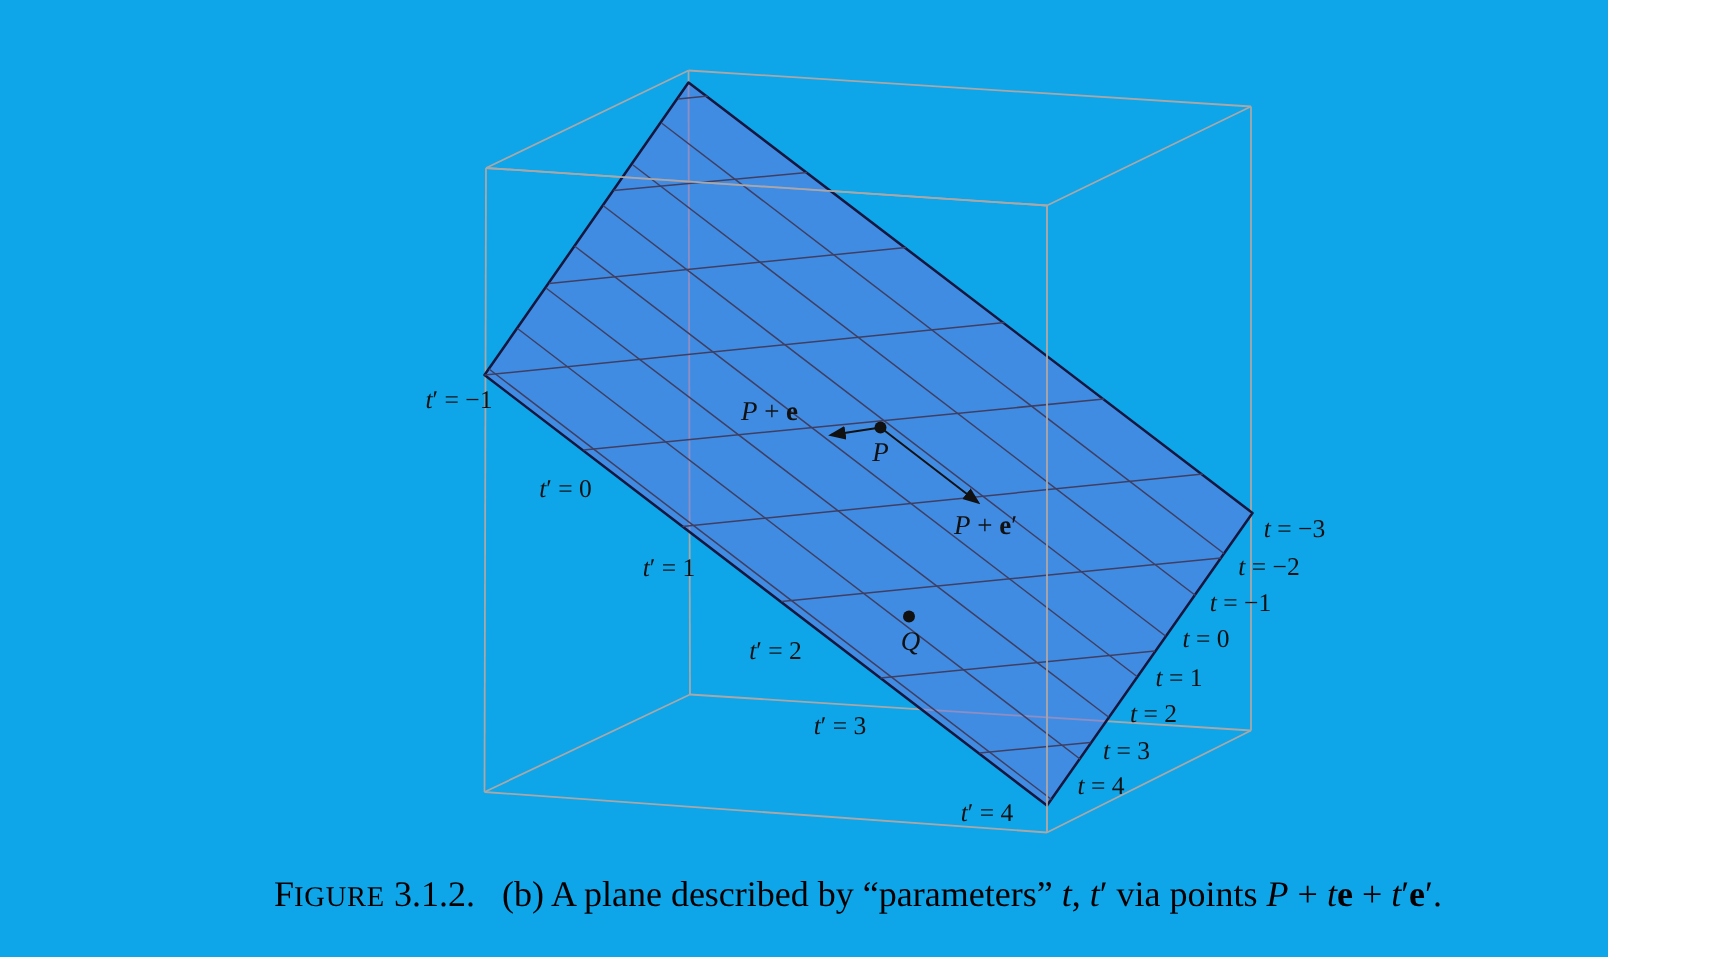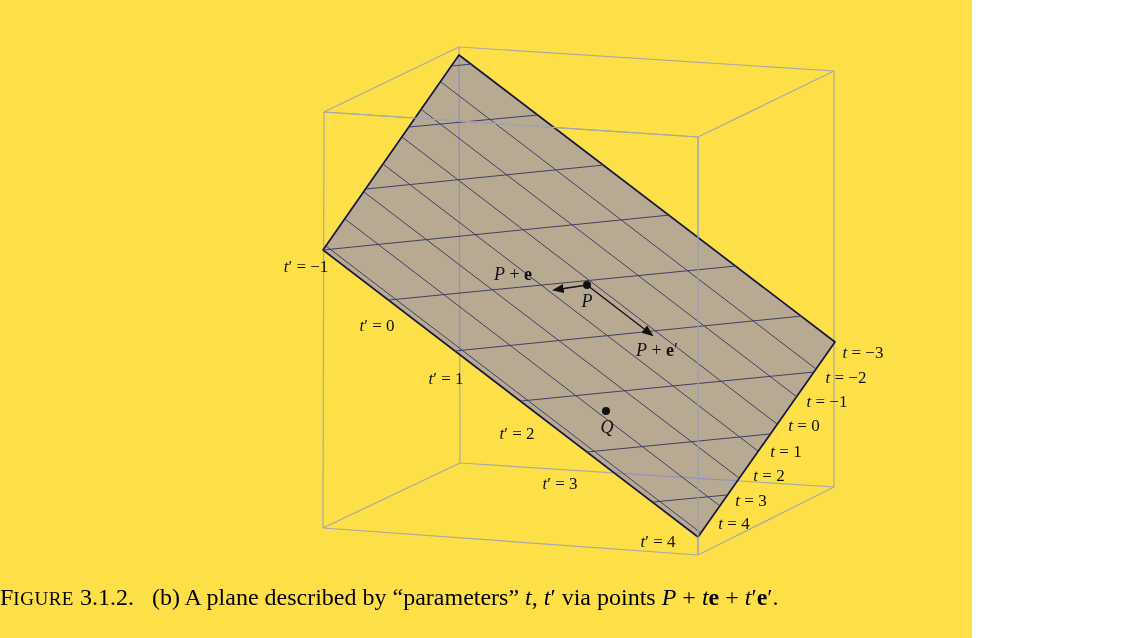--- a/index.html
+++ b/index.html
@@ -1,18 +1,18 @@
 <!DOCTYPE html>
 <html><head>
 <meta charset="utf-8">
 <style>
   html,body{margin:0;padding:0;background:#ffffff;}
-  .page{position:relative;width:972px;height:638px;background:#fde047;overflow:hidden;
+  .page{position:relative;width:1072px;height:638px;background:#0ea5e9;overflow:hidden;
         font-family:"Liberation Serif", serif;}
-  .caption{position:absolute;left:0;top:584px;width:1144px;
+  .caption{position:absolute;left:0;top:584px;width:1144px;text-align:center;
            color:#000;font-size:24px;white-space:nowrap;}
   .caption .sc-big{font-size:24px;}
   .caption .sc-small{font-size:19px;letter-spacing:.5px;}
   .caption .it{font-style:italic;}
   .caption .bf{font-weight:bold;}
   svg text{font-family:"Liberation Serif", serif;fill:#111;}
 </style>
 </head>
 <body>
 

